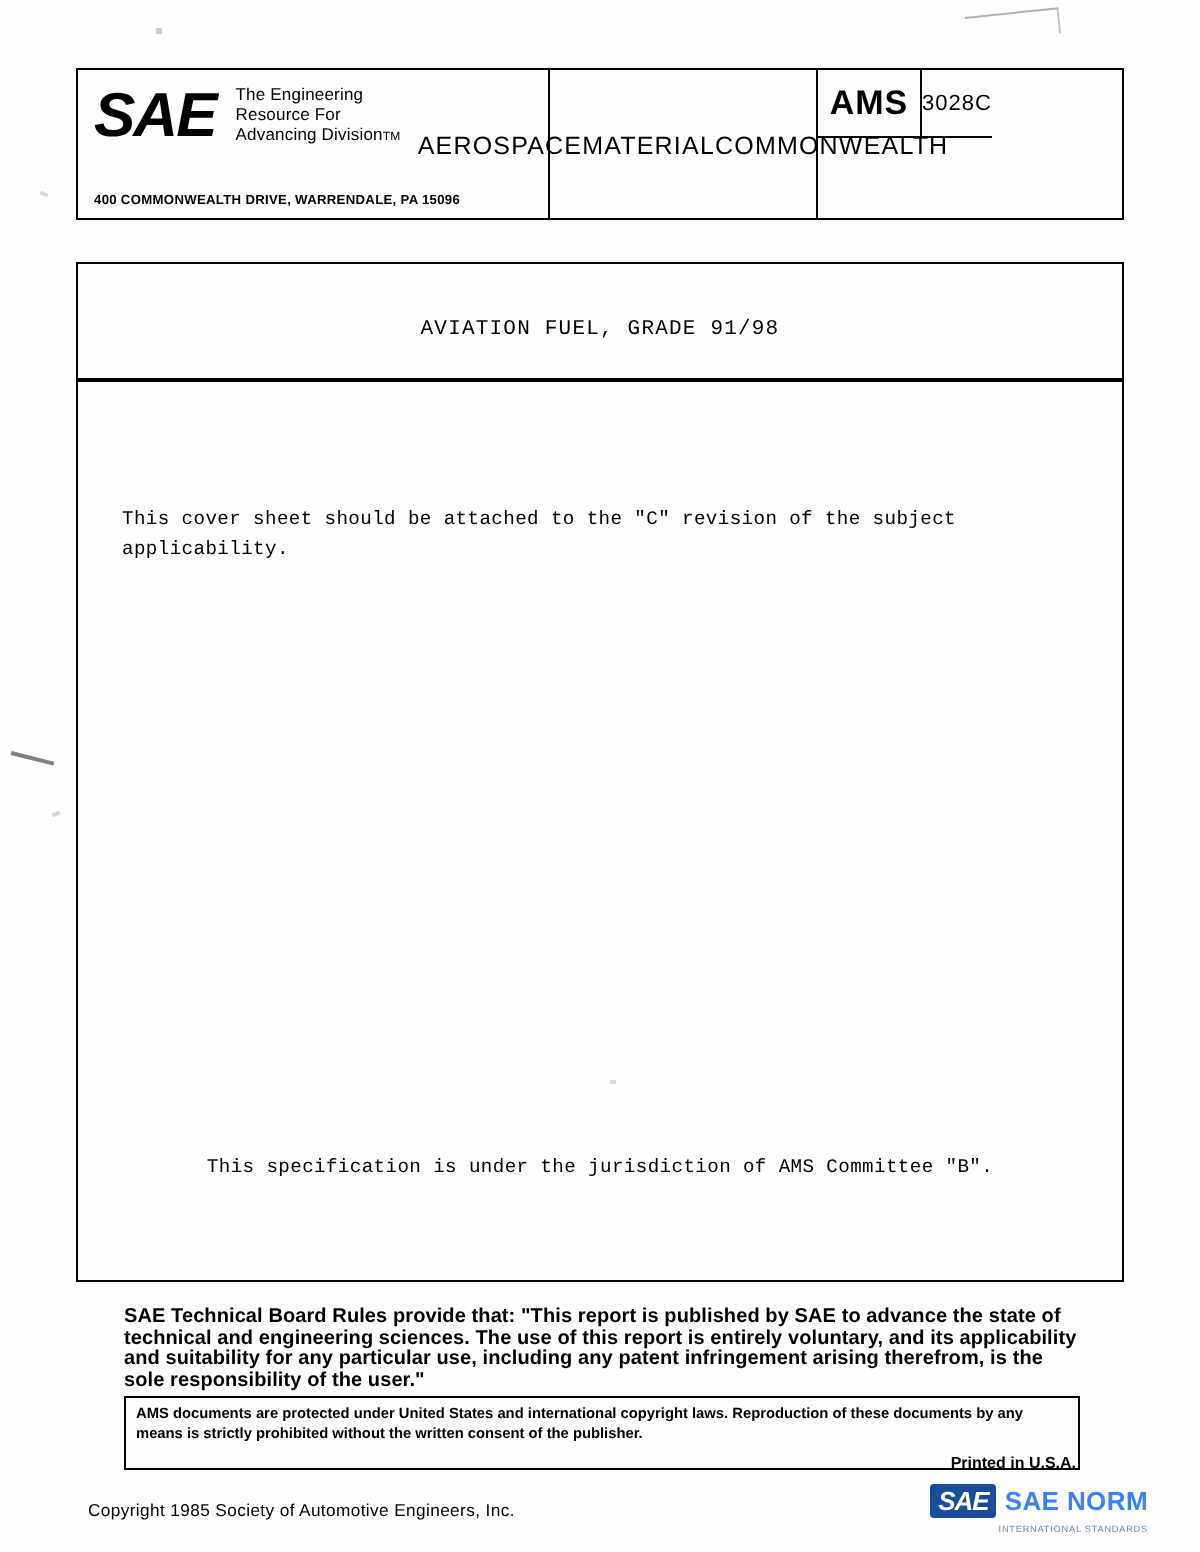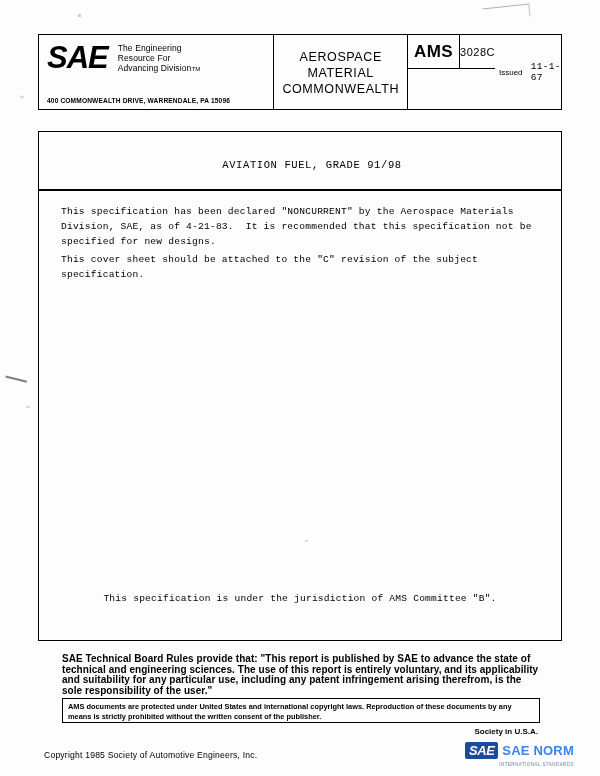--- a/index.html
+++ b/index.html
@@ -77,21 +77,20 @@
     bottom: 5px;
     font-size: 6.6px;
     font-weight: bold;
     letter-spacing: 0.15px;
   }
   .hdr-title {
     width: 134px;
     border-right: 1.5px solid #000;
     box-sizing: border-box;
     display: flex;
-    flex-direction: column;
     align-items: center;
     justify-content: center;
     font-size: 12.5px;
     letter-spacing: 0.6px;
     line-height: 16px;
     text-align: center;
     padding-top: 2px;
   }
   .hdr-right {
     flex: 1;
@@ -153,21 +152,21 @@
     left: 38px;
     top: 131px;
     width: 524px;
     height: 510px;
     border: 1.5px solid #000;
     box-sizing: border-box;
   }
   .doc-title {
     position: absolute;
     top: 27px;
-    left: 12px;
+    left: 0;
     width: 100%;
     text-align: center;
     font-family: "Liberation Mono", monospace;
     font-size: 10.5px;
     letter-spacing: 0.6px;
   }
   .title-rule {
     position: absolute;
     top: 57px;
     left: 0;
@@ -183,21 +182,21 @@
     font-size: 9.6px;
     line-height: 15px;
     letter-spacing: 0.2px;
     white-space: pre-wrap;
   }
   .para-1 { top: 72px; }
   .para-2 { top: 120px; }
   .jurisdiction {
     position: absolute;
     left: 0;
-    top: 461px;
+    top: 446px;
     width: 100%;
     text-align: center;
     font-family: "Liberation Mono", monospace;
     font-size: 9.6px;
     letter-spacing: 0.2px;
   }
 
   
   .footer-rules {
     position: absolute;
@@ -207,21 +206,21 @@
     font-size: 10px;
     line-height: 10.5px;
     font-weight: bold;
     letter-spacing: 0.05px;
   }
   .footer-box {
     position: absolute;
     left: 62px;
     top: 698px;
     width: 478px;
-    height: 25px;
+    height: 37px;
     border: 1px solid #000;
     box-sizing: border-box;
     padding: 3px 5px;
     font-size: 7.4px;
     line-height: 9.5px;
     font-weight: bold;
   }
   .printed {
     position: absolute;
     right: 62px;
@@ -328,44 +327,37 @@
       <div>MATERIAL</div>
       <div>COMMONWEALTH</div>
     </div>
 
     <div class="hdr-right">
       <div class="hdr-ams-row">
         <div class="hdr-ams">AMS</div>
         <div class="hdr-num">3028C</div>
       </div>
       <div class="hdr-dates">
-        <div class="date-row">
-          <span class="date-label">Issued</span>
-          <span class="date-val">11-1-67</span>
-        </div>
       </div>
     </div>
   </div>
 
   <div class="body-box">
     <div class="doc-title">AVIATION FUEL, GRADE 91/98</div>
     <div class="title-rule"></div>
-    <div class="para para-1">This specification has been declared "NONCURRENT" by the Aerospace Materials
-Division, SAE, as of 4-21-83.  It is recommended that this specification not be
-specified for new designs.</div>
     <div class="para para-2">This cover sheet should be attached to the "C" revision of the subject
-specification.</div>
+applicability.</div>
     <div class="jurisdiction">This specification is under the jurisdiction of AMS Committee "B".</div>
   </div>
 
   <div class="footer-rules">SAE Technical Board Rules provide that: "This report is published by SAE to advance the state of technical and engineering sciences. The use of this report is entirely voluntary, and its applicability and suitability for any particular use, including any patent infringement arising therefrom, is the sole responsibility of the user."</div>
 
   <div class="footer-box">AMS documents are protected under United States and international copyright laws. Reproduction of these documents by any means is strictly prohibited without the written consent of the publisher.</div>
 
-  <div class="printed">Society in U.S.A.</div>
+  <div class="printed">Printed in U.S.A.</div>
 
   <div class="copyright">Copyright 1985   Society of Automotive Engineers, Inc.</div>
 
   <div class="norm">
     <span class="norm-badge">SAE</span>
     <span class="norm-text">SAE NORM</span>
   </div>
   <div class="norm-sub">INTERNATIONAL      STANDARDS</div>
 
 </div>

